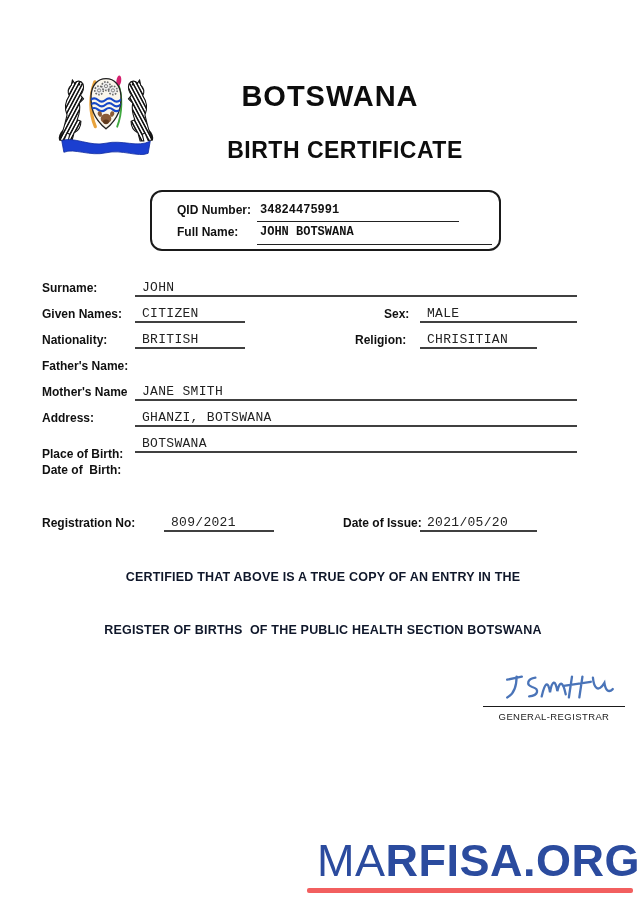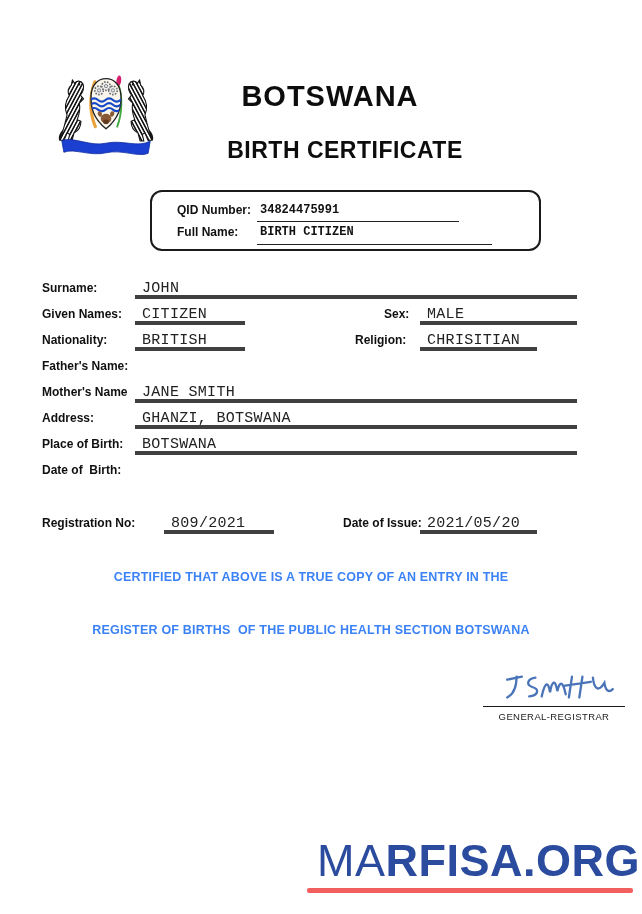--- a/index.html
+++ b/index.html
@@ -23,46 +23,45 @@
     left:105px;top:137px;width:480px;
     text-align:center;font-size:23px;font-weight:bold;
     letter-spacing:0.5px;color:#0d0d0d;
   }
 
   
   .qid-box{
     left:150px;top:190px;width:347px;height:57px;
     border:2px solid #1a1a1a;border-radius:12px;
     background:#fff;
-    padding-left:40px;
   }
   .qid-label{font-size:12px;font-weight:bold;color:#111;}
   .qid-value{
     font-family:"Liberation Mono","DejaVu Sans Mono",monospace;
     font-size:12px;font-weight:bold;color:#111;
   }
   .qid-line{border-bottom:1.5px solid #222;}
 
   
   .lbl{
     font-size:12px;font-weight:bold;color:#101010;
     white-space:pre;
     text-align:center;
   }
   .cell{
-    height:15px;border-bottom:4px solid #404040;
+    height:15px;border-bottom:2px solid #404040;
     font-family:"Liberation Mono","DejaVu Sans Mono",monospace;
-    font-size:15px;color:#222;padding-left:7px;
+    font-size:13px;color:#222;padding-left:7px;
     letter-spacing:0.3px;white-space:pre;
   }
 
   
   .cert{
-    left:4px;width:614px;text-align:center;
-    font-size:12.5px;font-weight:bold;color:#3b82f6;
+    left:16px;width:614px;text-align:center;
+    font-size:12.5px;font-weight:bold;color:#0f172a;
     white-space:pre;letter-spacing:0.2px;
   }
 
   
   .sig-line{left:483px;top:706px;width:142px;border-top:1.5px solid #1a1a1a;}
   .sig-caption{
     left:483px;top:711px;width:142px;text-align:center;
     font-size:9.5px;color:#222;letter-spacing:0.4px;
   }
 
@@ -171,21 +170,21 @@
   </div>
 
   <div class="abs title-main">BOTSWANA</div>
   <div class="abs title-sub">BIRTH CERTIFICATE</div>
 
   <div class="abs qid-box">
     <span class="abs qid-label" style="left:25px;top:11px;">QID Number:</span>
     <span class="abs qid-value" style="left:108px;top:11px;">34824475991</span>
     <div class="abs qid-line" style="left:105px;top:13px;width:202px;height:16px;"></div>
     <span class="abs qid-label" style="left:25px;top:33px;">Full Name:</span>
-    <span class="abs qid-value" style="left:108px;top:33px;">BIRTH CITIZEN</span>
+    <span class="abs qid-value" style="left:108px;top:33px;">JOHN BOTSWANA</span>
     <div class="abs qid-line" style="left:105px;top:36px;width:235px;height:16px;"></div>
   </div>
 
   <span class="abs lbl" style="left:42px;top:281px;">Surname:</span>
   <div class="abs cell" style="left:135px;top:280px;width:435px;">JOHN</div>
 
   <span class="abs lbl" style="left:42px;top:307px;">Given Names:</span>
   <div class="abs cell" style="left:135px;top:306px;width:103px;">CITIZEN</div>
   <span class="abs lbl" style="left:355px;top:307px;margin-left:29px;">Sex:</span>
   <div class="abs cell" style="left:420px;top:306px;width:150px;">MALE</div>
@@ -196,21 +195,21 @@
   <div class="abs cell" style="left:420px;top:332px;width:110px;">CHRISITIAN</div>
 
   <span class="abs lbl" style="left:42px;top:359px;">Father's Name:</span>
 
   <span class="abs lbl" style="left:42px;top:385px;">Mother's Name</span>
   <div class="abs cell" style="left:135px;top:384px;width:435px;">JANE SMITH</div>
 
   <span class="abs lbl" style="left:42px;top:411px;">Address:</span>
   <div class="abs cell" style="left:135px;top:410px;width:435px;">GHANZI, BOTSWANA</div>
 
-  <span class="abs lbl" style="left:42px;top:437px;">Place of Birth:</span>
+  <span class="abs lbl" style="left:42px;top:447px;">Place of Birth:</span>
   <div class="abs cell" style="left:135px;top:436px;width:435px;">BOTSWANA</div>
 
   <span class="abs lbl" style="left:42px;top:463px;">Date of  Birth:</span>
 
   <span class="abs lbl" style="left:42px;top:516px;">Registration No:</span>
   <div class="abs cell" style="left:120px;top:515px;width:103px;margin-left:44px;">809/2021</div>
   <span class="abs lbl" style="left:343px;top:516px;">Date of Issue:</span>
   <div class="abs cell" style="left:420px;top:515px;width:110px;">2021/05/20</div>
 
   <div class="abs cert" style="top:570px;">CERTIFIED THAT ABOVE IS A TRUE COPY OF AN ENTRY IN THE</div>

